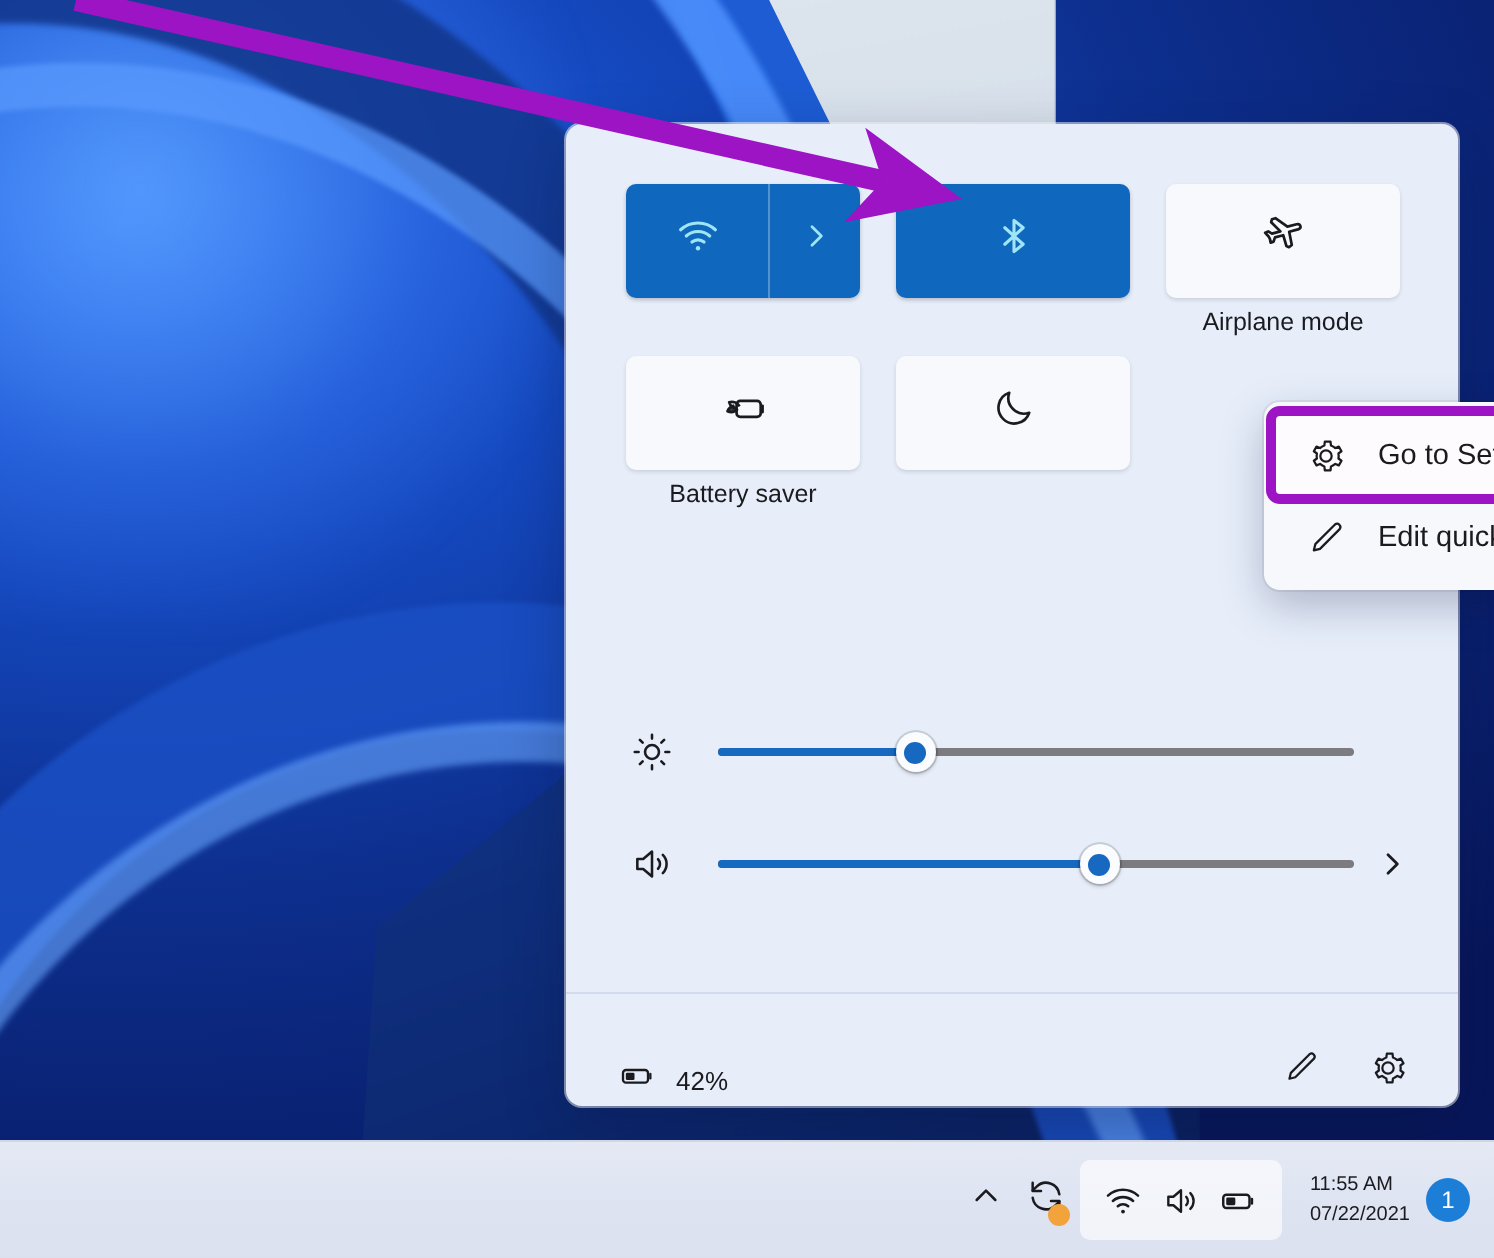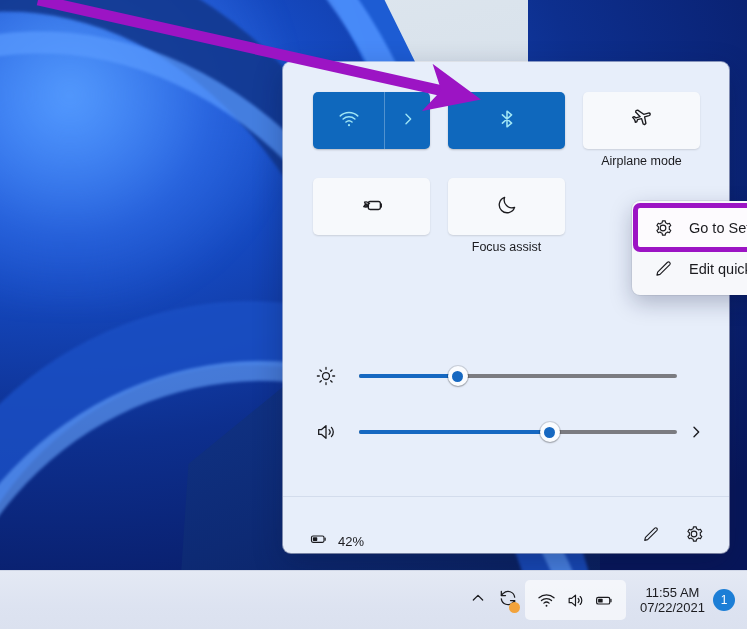--- a/index.html
+++ b/index.html
@@ -128,22 +128,22 @@
     border-radius: 5px;
     background: rgba(255,255,255,.62);
     margin: 0 2px;
   }
   .tb-ico {
     width: 29px; height: 32px;
     display: flex; align-items: center; justify-content: center;
     color: #1b1b1f;
   }
   .tb-clock {
-    text-align: center;
-    font-size: 13px;
+    text-align: left;
+    font-size: 10px;
     line-height: 15px;
     color: #1b1b1f;
     padding: 0 8px 0 12px;
     white-space: nowrap;
   }
   .tb-badge {
     width: 22px; height: 22px; border-radius: 50%;
     background: #1c7ed6;
     color: #fff;
     font-size: 12px;
@@ -407,31 +407,31 @@
           <div class="tile off">
             <span>
               <svg width="26" height="26" viewBox="0 0 28 24" fill="none" stroke="currentColor" stroke-width="1.45" stroke-linejoin="round">
                 <rect x="10" y="8.2" width="13" height="8.6" rx="2"></rect>
                 <path d="M24 10.8v3.4" stroke-linecap="round"></path>
                 <path d="M10.6 12.5c-2.2 0-4-1.5-4.6-3.6 2.3-.6 4.6.3 5.6 2.2"></path>
                 <path d="M10.6 12.5c-1.4 1.6-3.6 2.1-5.5 1.3.6-1.6 2-2.8 3.7-3.1" fill="currentColor" fill-opacity=".85"></path>
               </svg>
             </span>
           </div>
+          <div class="tile-label">Battery saver</div>
         </div>
 
         <div class="tile-cell">
           <div class="tile off">
             <span>
               <svg width="22" height="22" viewBox="0 0 24 24" fill="none" stroke="currentColor" stroke-width="1.45" stroke-linejoin="round">
                 <path d="M20.3 14.6A8.6 8.6 0 0 1 9.4 3.7 8.6 8.6 0 1 0 20.3 14.6z"></path>
               </svg>
             </span>
           </div>
-          <div class="tile-label">Focus assist</div>
         </div>
 
         <div class="tile-cell"></div>
       </div>
     </div>
 
     <div id="sliders">
 
       <div class="slider-row">
         <span class="slider-ico">

